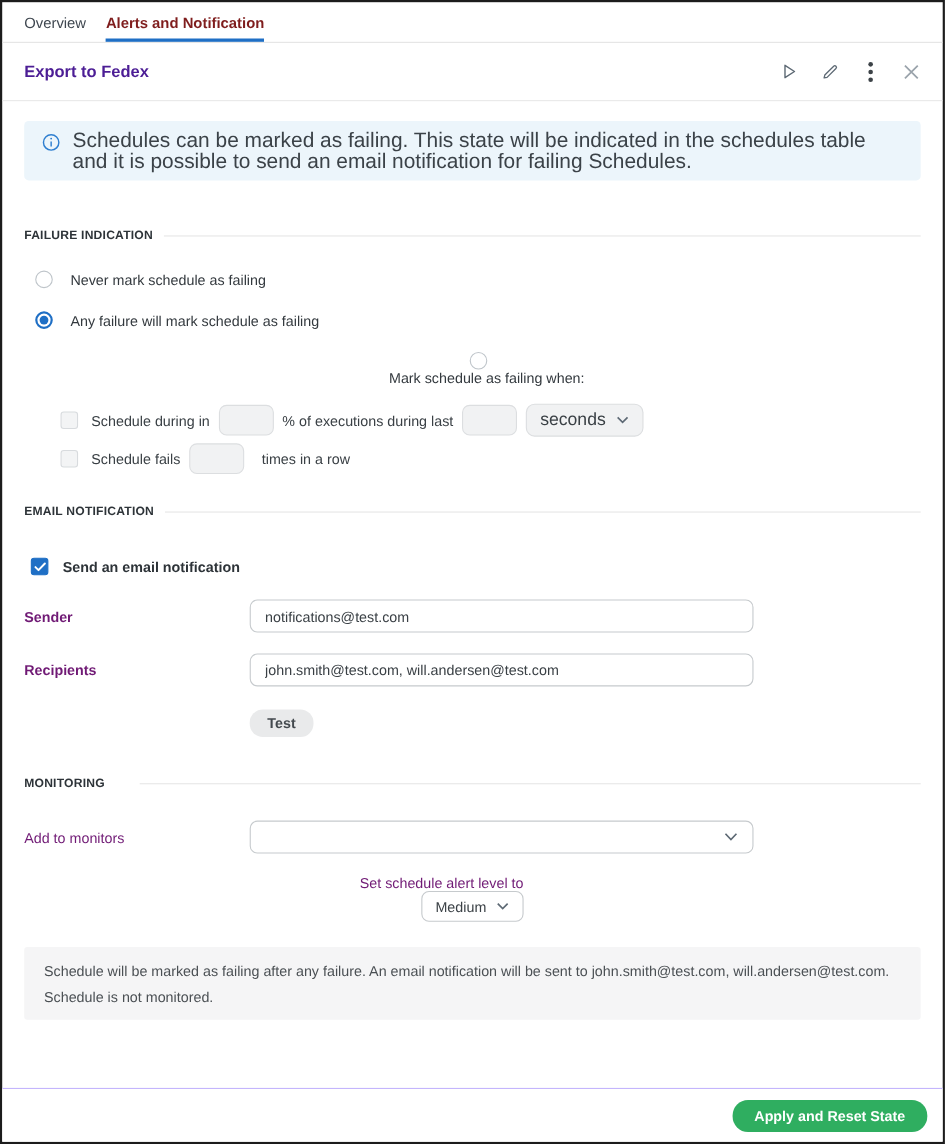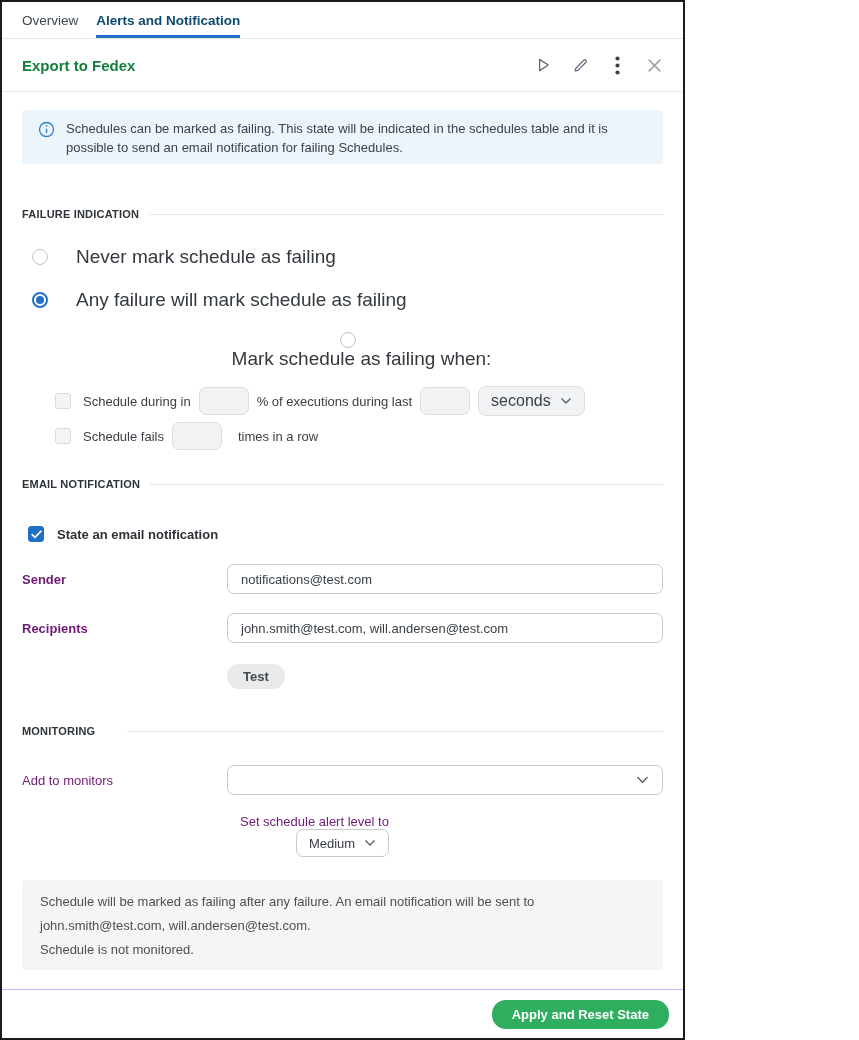--- a/index.html
+++ b/index.html
@@ -1,48 +1,48 @@
 <!DOCTYPE html>
 <html><head>
 <meta charset="utf-8">
 <style>
   * { margin:0; padding:0; box-sizing:border-box; }
   html,body { background:#fff; }
   .app {
-    width:685px; height:1040px;
+    width:859px; height:1040px;
     border:2px solid #1c1c1c;
     background:#fff;
     font-family:"Liberation Sans", sans-serif;
     color:#333;
     display:flex; flex-direction:column;
     overflow:hidden;
   }
   
   .tabbar { display:flex; gap:18px; padding:0 20px; border-bottom:1px solid #e4e4e4; height:37px; flex:none; }
   .tab { display:flex; align-items:center; font-size:13.5px; color:#3f4750; border-bottom:3px solid transparent; padding-top:3px; cursor:default; }
-  .tab.active { font-weight:bold; color:#0c4a6e; border-bottom-color:#1f6fc5; }
+  .tab.active { font-weight:bold; color:#7f1d1d; border-bottom-color:#1f6fc5; }
   
   .header { display:flex; align-items:center; height:53px; padding:0 16px 0 20px; border-bottom:1px solid #e8e8e8; flex:none; }
-  .title { font-size:15px; font-weight:bold; color:#15803d; flex:1; }
+  .title { font-size:15px; font-weight:bold; color:#4c1d95; flex:1; }
   .header-icons { display:flex; align-items:center; gap:11px; }
   .icon-btn { width:26px; height:26px; display:flex; align-items:center; justify-content:center; cursor:pointer; }
   
   .content { flex:1; padding:18px 20px 0 20px; overflow:hidden; display:flex; flex-direction:column; }
   .info-banner { background:#ecf5fb; border-radius:4px; padding:8px 16px 7px 16px; display:flex; gap:11px; margin-bottom:44px; }
-  .info-banner .txt { font-size:13px; color:#3b4248; line-height:18.5px; padding-top:2px; }
+  .info-banner .txt { font-size:19px; color:#3b4248; line-height:18.5px; padding-top:2px; }
   .info-icon { flex:none; padding-top:3px; }
   .section-hdr { display:flex; align-items:center; gap:10px; margin-bottom:26px; }
   .section-hdr .shl { font-size:11px; font-weight:bold; color:#2d3338; letter-spacing:.2px; white-space:nowrap; }
   .section-hdr .rule { flex:1; height:1px; background:#e6e6e6; }
   
   .radio-row { display:flex; align-items:center; margin:0 0 21px 10px; }
   .radio { width:16px; height:16px; border-radius:50%; border:1px solid #bfc5ca; background:#fff; flex:none; position:relative; cursor:pointer; }
   .radio.selected { border:2px solid #1f6fc5; }
   .radio.selected::after { content:""; position:absolute; inset:2px; border-radius:50%; background:#1f6fc5; }
-  .radio-label { font-size:19px; color:#33393e; margin-left:28px; }
+  .radio-label { font-size:13px; color:#33393e; margin-left:16px; }
   .radio-row.last { margin-bottom:16px;flex-direction:column; }
   
   .cond-row { display:flex; align-items:center; margin-left:33px; margin-bottom:6px; }
   .cond-row.second { margin-bottom:28px; }
   .checkbox { width:16px; height:16px; border-radius:3px; border:1px solid #d8dbde; background:#f3f4f5; flex:none; cursor:pointer; }
   .checkbox.checked { background:#1f6fc5; border-color:#1f6fc5; display:flex; align-items:center; justify-content:center; }
   .cond-text { font-size:13px; color:#3a4045; margin:0 8px 0 12px; }
   .cond-text.after { margin:0 0 0 8px; }
   .mini-input { width:50px; height:28px; background:#f1f2f3; border:1px solid #dcdee0; border-radius:7px; margin-right:8px; font-size:13px; padding:0 8px; color:#333; }
   .unit-select { height:30px; background:#f1f2f3; border:1px solid #dcdee0; border-radius:8px; display:flex; align-items:center; gap:9px; padding:0 12px; font-size:16px; color:#3a4045; cursor:default; }
@@ -160,21 +160,21 @@
       <span class="shl">EMAIL NOTIFICATION</span>
       <span class="rule"></span>
     </div>
 
     <div class="send-row">
       <span class="checkbox checked">
         <svg width="11" height="9" viewBox="0 0 11 9" fill="none" stroke="#fff" stroke-width="1.8" stroke-linecap="round" stroke-linejoin="round">
             <path d="M1.2 4.6 L4 7.3 L9.8 1.3"></path>
           </svg>
       </span>
-      <span class="send-label">State an email notification</span>
+      <span class="send-label">Send an email notification</span>
     </div>
 
     <div class="form-row">
       <span class="form-label bold">Sender</span>
       <input class="text-input" value="notifications@test.com" style="">
     </div>
 
     <div class="form-row" style="margin-bottom:21px;">
       <span class="form-label bold">Recipients</span>
       <input class="text-input" value="john.smith@test.com, will.andersen@test.com" style="">

